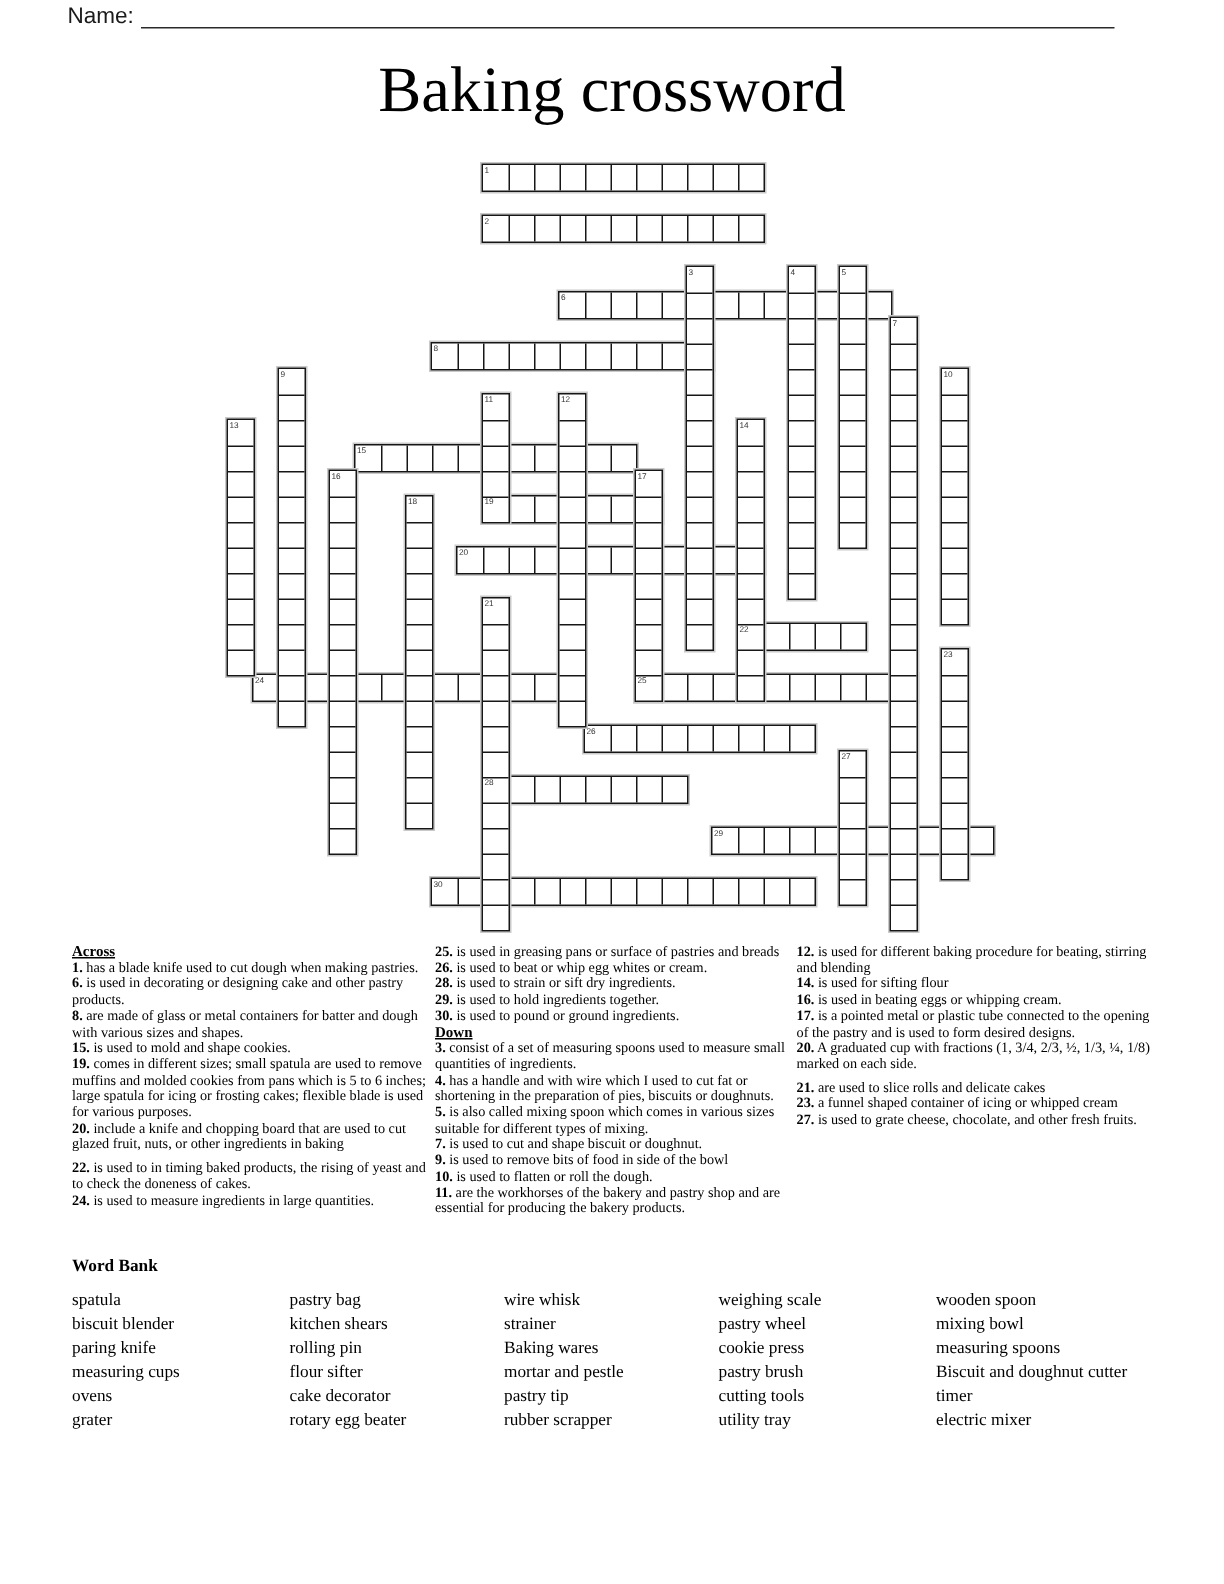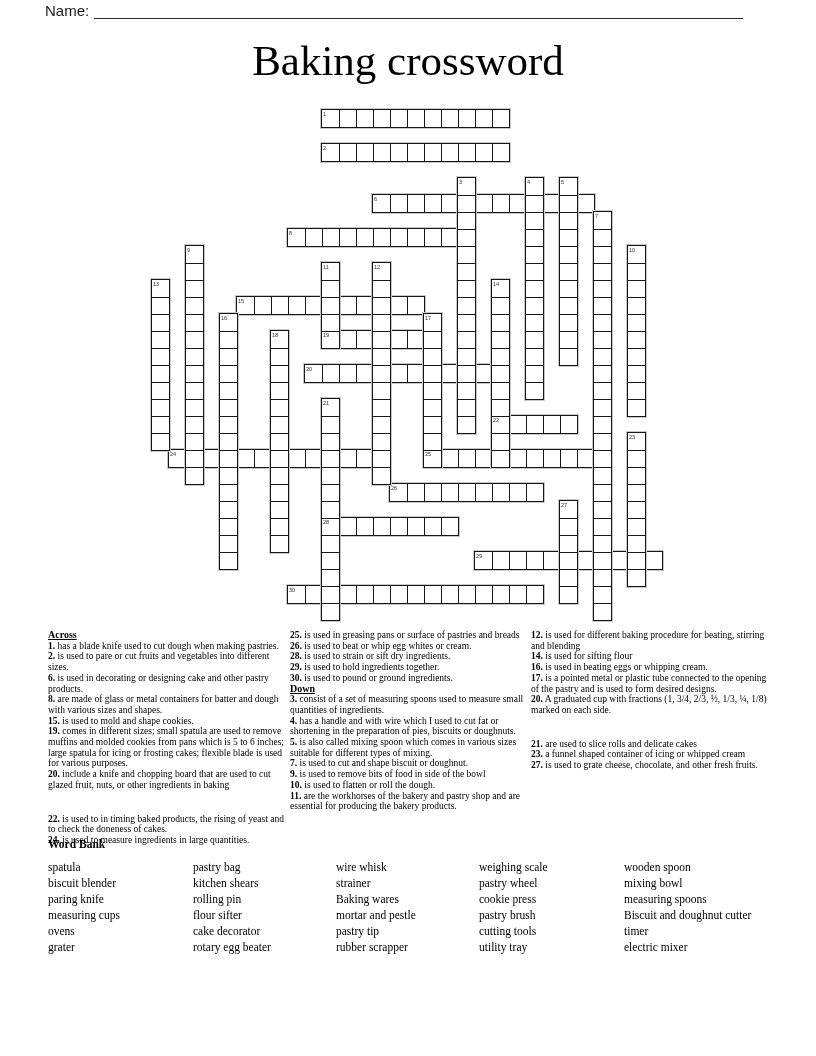--- a/index.html
+++ b/index.html
@@ -28,21 +28,21 @@
   .cellnum{position:absolute;z-index:3;font:5.5px "Liberation Sans",sans-serif;
            color:#333;line-height:6px;padding-top:1px;pointer-events:none}
 
   
   .clue-col{position:absolute;top:630px;width:238px;
             font:9.5px/10.7px "Liberation Serif",serif;color:#000}
   .clue-col.c0{left:48px}
   .clue-col.c1{left:290px}
   .clue-col.c2{left:531px;width:242px}
   .clue{margin:0}
-  .clue.gap{margin-top:23px}
+  .clue.gap{margin-top:5px}
   .clue-head{font-weight:bold;text-decoration:underline;font-size:10px;margin:0}
 
   
   .bank-head{position:absolute;left:48px;top:838px;
              font:bold 11.5px "Liberation Serif",serif;}
   .bank-col{position:absolute;top:859px;font:11.5px/16.1px "Liberation Serif",serif;white-space:nowrap}
 </style>
 </head>
 <body>
 
@@ -481,21 +481,20 @@
       <div class="cell"></div>
       <div class="cell"></div>
       <div class="cell"></div>
     </div>
     <span class="cellnum" style="left: 561px; top: 501px;">27</span>
   </div>
 
 <div class="clue-col c0">
     <p class="clue-head">Across</p>
     <p class="clue"><b>1.</b> has a blade knife used to cut dough when making pastries.</p>
-    <p class="clue"><b>2.</b> is used to pare or cut fruits and vegetables into different sizes.</p>
     <p class="clue"><b>6.</b> is used in decorating or designing cake and other pastry products.</p>
     <p class="clue"><b>8.</b> are made of glass or metal containers for batter and dough with various sizes and shapes.</p>
     <p class="clue"><b>15.</b> is used to mold and shape cookies.</p>
     <p class="clue"><b>19.</b> comes in different sizes; small spatula are used to remove muffins and molded cookies from pans which is 5 to 6 inches; large spatula for icing or frosting cakes; flexible blade is used for various purposes.</p>
     <p class="clue"><b>20.</b> include a knife and chopping board that are used to cut glazed fruit, nuts, or other ingredients in baking</p>
     <p class="clue gap"><b>22.</b> is used to in timing baked products, the rising of yeast and to check the doneness of cakes.</p>
     <p class="clue"><b>24.</b> is used to measure ingredients in large quantities.</p>
   </div>
 <div class="clue-col c1">
     <p class="clue"><b>25.</b> is used in greasing pans or surface of pastries and breads</p>

